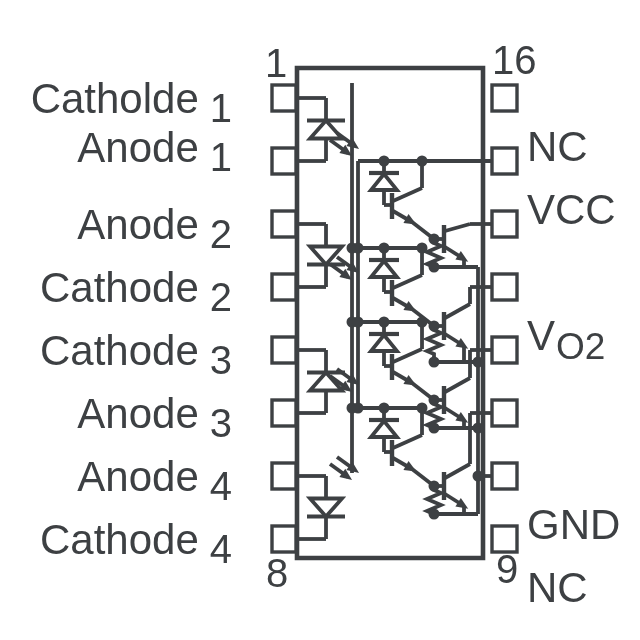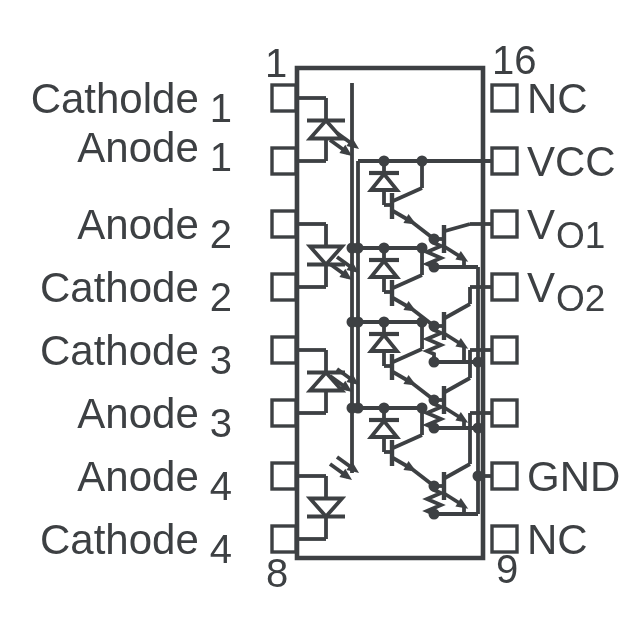--- a/index.html
+++ b/index.html
@@ -7,21 +7,21 @@
     position:relative;width:640px;height:640px;background:#ffffff;
     font-family:"Liberation Sans", sans-serif;color:#3d4043;overflow:hidden;
   }
   .schem{position:absolute;left:0;top:0;width:640px;height:640px;}
   .lblL{
     position:absolute;right:408px;height:46px;line-height:46px;
     font-size:42px;white-space:nowrap;text-align:right;margin-left:26px;
   }
   .lblR{
     position:absolute;left:527px;height:46px;line-height:46px;
-    font-size:42px;white-space:nowrap;text-align:right;
+    font-size:42px;white-space:nowrap;text-align:right;margin-top:48px;
   }
   .subL{display:inline-block;transform:translateY(9px);margin-left:11px;font-size:40px;}
   .subR{display:inline-block;transform:translateY(9px);margin-left:1px;font-size:37px;}
   .subR:empty,.subL:empty{display:none;margin:0;}
   .pnum{position:absolute;font-size:40px;line-height:40px;text-align:center;}
   .pn1 {left:258px;top:43px;width:36px;}
   .pn16{left:484px;top:40px;width:44px;margin-left:8px;}
   .pn8 {left:259px;top:553px;width:36px;}
   .pn9 {left:489px;top:549px;width:36px;}
 </style>
@@ -215,18 +215,17 @@
   <div class="lblL" style="top:125px"><span>Anode</span><span class="subL">1</span></div>
   <div class="lblL" style="top:202px"><span>Anode</span><span class="subL">2</span></div>
   <div class="lblL" style="top:265px"><span>Cathode</span><span class="subL">2</span></div>
   <div class="lblL" style="top:328px"><span>Cathode</span><span class="subL">3</span></div>
   <div class="lblL" style="top:391px"><span>Anode</span><span class="subL">3</span></div>
   <div class="lblL" style="top:454px"><span>Anode</span><span class="subL">4</span></div>
   <div class="lblL" style="top:517px"><span>Cathode</span><span class="subL">4</span></div>
 
   <div class="lblR" style="top:76px"><span>NC</span></div>
   <div class="lblR" style="top:139px"><span>VCC</span></div>
-  <div class="lblR" style="top:202px"><span>V</span><span class="subR">O1</span></div>
   <div class="lblR" style="top:265px"><span>V</span><span class="subR">O2</span></div>
   <div class="lblR" style="top:454px"><span>GND</span></div>
   <div class="lblR" style="top:517px"><span>NC</span></div>
 
 </div>
 
 </body></html>

